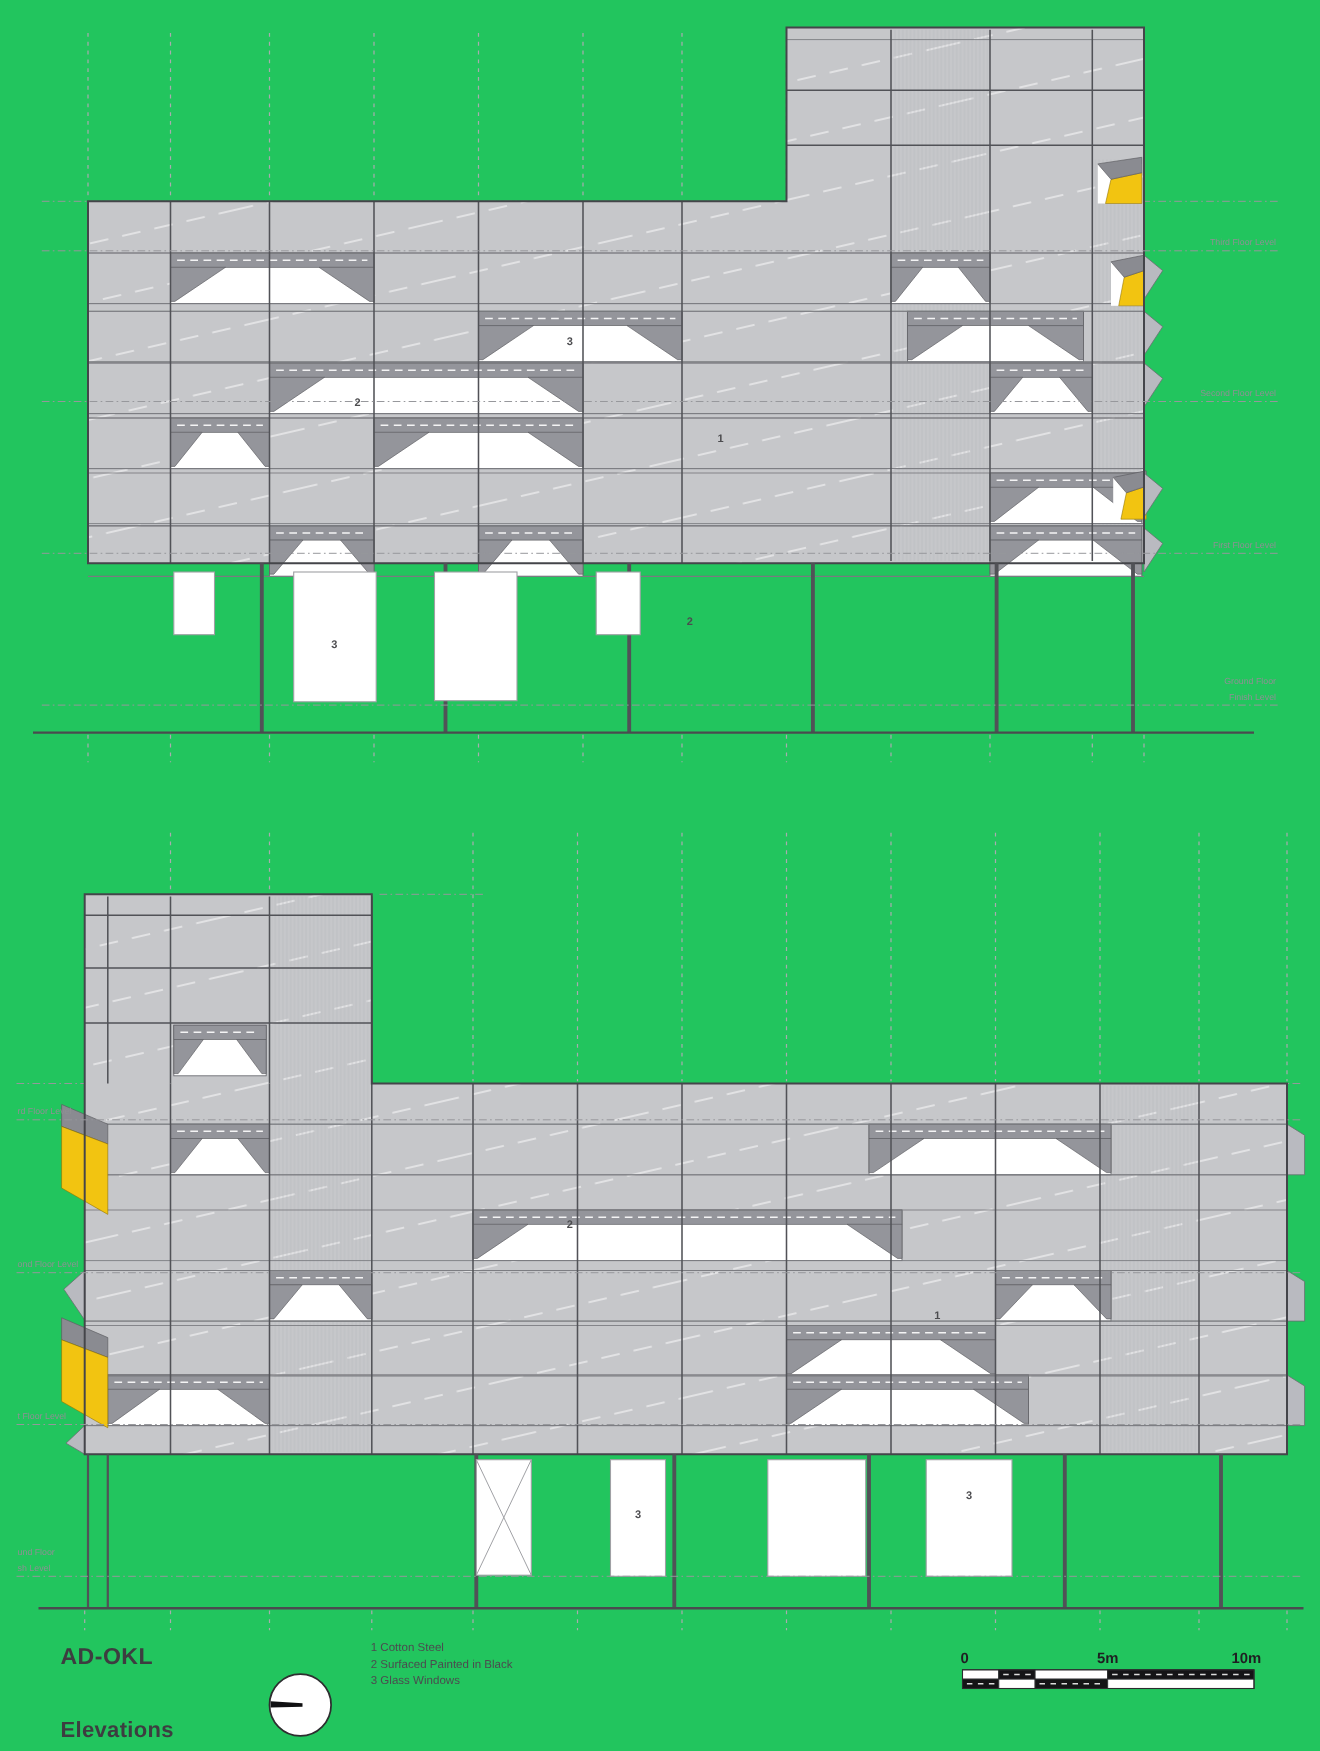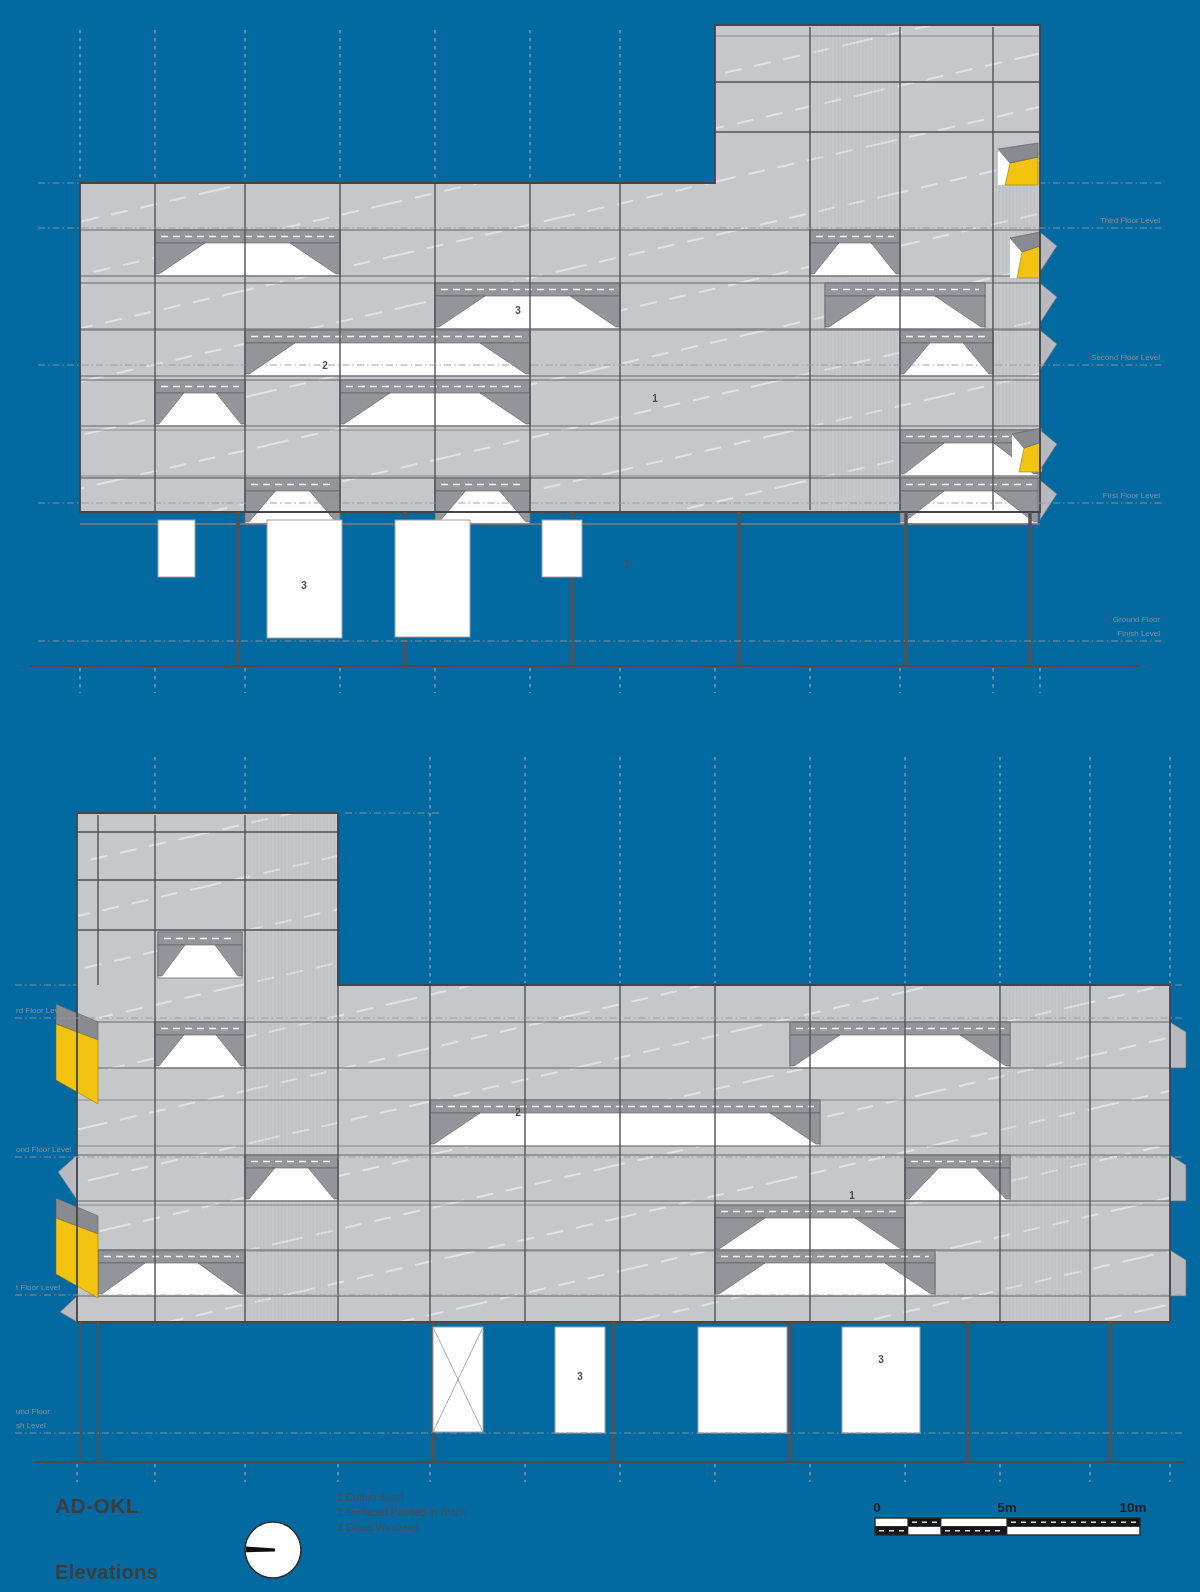--- a/index.html
+++ b/index.html
@@ -1,16 +1,16 @@
 <!DOCTYPE html>
 <html style="--facade_gray: #c6c7ca; --fold_gray: #94959b; --accent_yellow: #f2c411; --outline: #44454a; --ground_line: #4a4b4f; --label_gray: #8f9094; --text_dark: #3d3d40;"><head>
 <meta charset="utf-8">
 <style>
   html,body{margin:0;padding:0;background:#ffffff;}
-  .sheet{position:relative;width:1200px;height:1592px;background:#0369a1;overflow:hidden;}
+  .sheet{position:relative;width:1200px;height:1592px;background:#22c55e;overflow:hidden;}
   svg{display:block;}
   svg text{font-family:"Liberation Sans",sans-serif;}
   .lvl{font-size:8px;fill:var(--label_gray,#8f9094);}
   .ann{font-size:10px;font-weight:700;fill:#4c4c4f;}
   .ttl{font-size:21px;font-weight:700;fill:var(--text_dark,#3d3d40);letter-spacing:.4px;}
   .ttl2{font-size:20px;font-weight:700;fill:var(--text_dark,#3d3d40);letter-spacing:.3px;}
   .leg{font-size:10.5px;fill:#4b4c4f;}
   .scl{font-size:13.5px;font-weight:700;fill:#1f1f22;}
 </style>
 </head>

